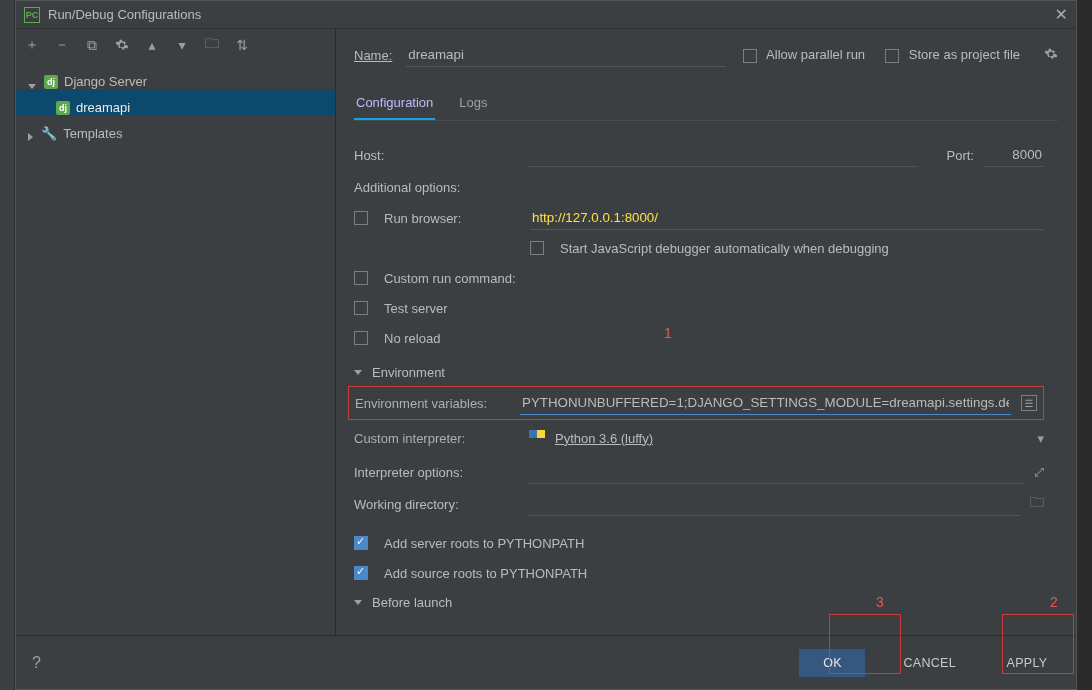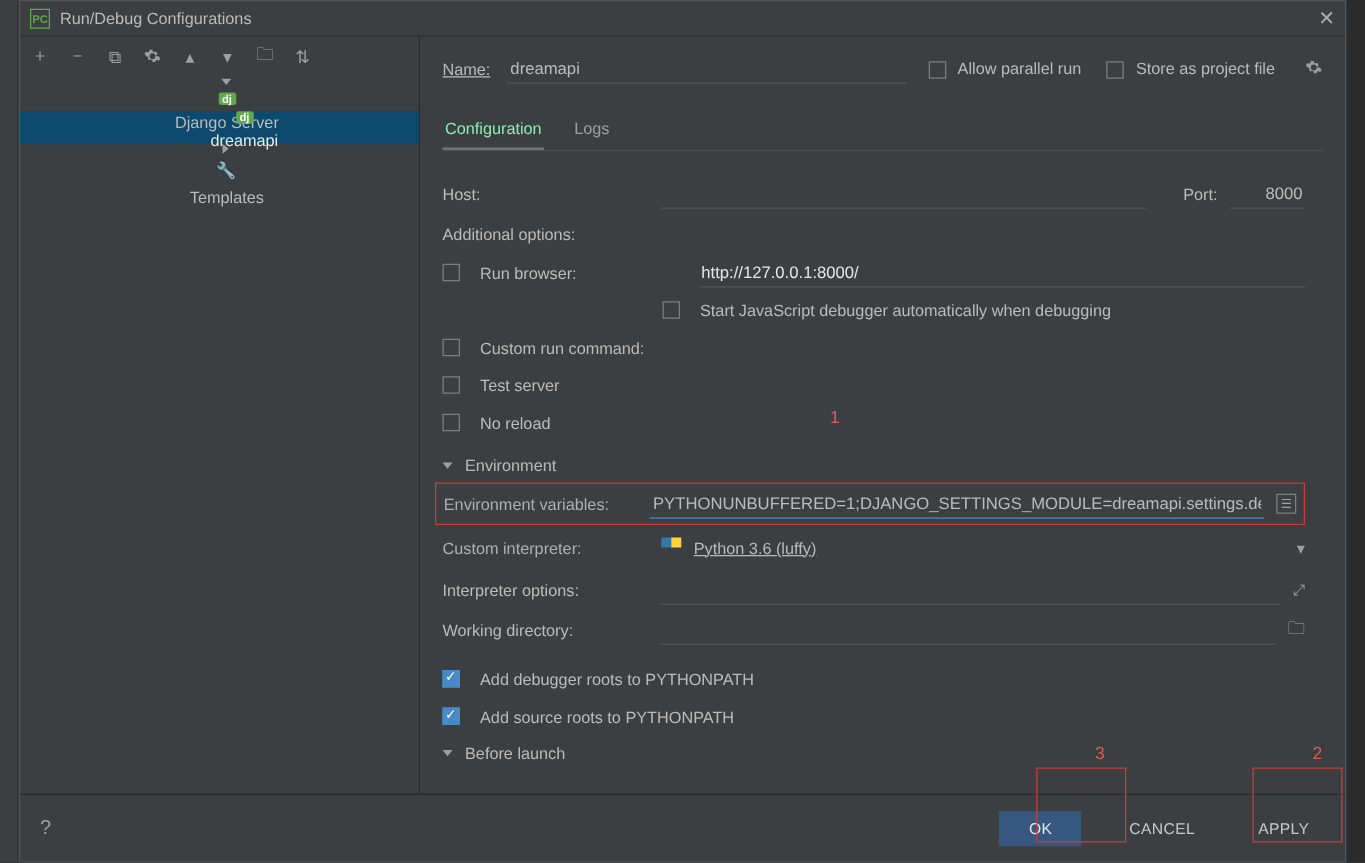--- a/index.html
+++ b/index.html
@@ -62,26 +62,25 @@
   align-items: center;
   padding: 0 8px;
   gap: 14px;
   color: #9aa0a6;
 }
 .toolbar .tbtn { width: 16px; height: 16px; display: flex; align-items: center; justify-content: center; cursor: pointer; font-size: 14px; }
 .tree { flex:1; padding-top: 2px; }
 .tree-row {
   height: 26px;
   display: flex;
-  align-items: center;
+  align-items: flex-end;
   padding-left: 12px;
   gap: 6px;
   color: #bbbbbb;
   cursor: pointer;
-  flex-direction: column;
 }
 .tree-row.indent { padding-left: 40px; }
 .tree-row.sel { background: #0d496c; color: #eaeaea; }
 .caret {
   width: 0; height: 0;
   border-left: 4px solid transparent;
   border-right: 4px solid transparent;
   border-top: 5px solid #9aa0a6;
   margin-right: 2px;
 }
@@ -132,21 +131,21 @@
   display:inline-block;
   vertical-align: middle;
   margin-right: 6px;
 }
 .cb-box.checked { background:#4a89c7; border-color:#4a89c7; position:relative; }
 .cb-box.checked::after { content:"✓"; position:absolute; left:1px; top:-2px; font-size:11px; color:#fff; }
 .gear { color:#9aa0a6; font-size:14px; margin-left:4px; }
 
 .tabs { display:flex; gap: 22px; border-bottom: 1px solid #4a4d4f; margin-bottom: 14px; }
 .tab { padding: 6px 2px 8px 2px; color:#9aa0a6; cursor:pointer; }
-.tab.active { color:#86efac; border-bottom: 2px solid #737373; }
+.tab.active { color:#c4b5fd; border-bottom: 2px solid #0ea5e9; }
 
 .form { padding: 4px 14px 0 0; }
 .frow { display:flex; align-items:center; min-height: 32px; gap: 10px; }
 .frow .flabel { width: 165px; color:#bbbbbb; }
 .underline-input {
   flex:1;
   border:none;
   border-bottom: 1px solid #555;
   background: transparent;
   color:#bbbbbb;
@@ -286,21 +285,21 @@
           <input class="underline-input" style="">
           <span class="port-lbl">Port:</span>
           <input class="port-val" value="8000" style="">
         </div>
         <div class="frow">
           <span class="flabel">Additional options:</span>
         </div>
         <div class="cb-row">
           <span class="cb-box"></span>
           <span class="cb-text" style="width:136px">Run browser:</span>
-          <input class="underline-input" style="color: #e5e5e5; margin-left: 29px;" value="http://127.0.0.1:8000/">
+          <input class="underline-input" style="color: #fde047;" value="http://127.0.0.1:8000/">
         </div>
         <div class="cb-row" style="padding-left:176px;">
           <span class="cb-box"></span>
           <span class="cb-text">Start JavaScript debugger automatically when debugging</span>
         </div>
         <div class="cb-row">
           <span class="cb-box"></span>
           <span class="cb-text">Custom run command:</span>
         </div>
         <div class="cb-row">
@@ -340,21 +339,21 @@
         </div>
 
         <div class="frow">
           <span class="flabel">Working directory:</span>
           <input class="underline-input" style="">
           <span class="folder-icon">🗀</span>
         </div>
 
         <div class="cb-row" style="margin-top:8px;">
           <span class="cb-box checked"></span>
-          <span class="cb-text">Add debugger roots to PYTHONPATH</span>
+          <span class="cb-text">Add server roots to PYTHONPATH</span>
         </div>
         <div class="cb-row">
           <span class="cb-box checked"></span>
           <span class="cb-text">Add source roots to PYTHONPATH</span>
         </div>
 
         <div class="section" style="margin-top:7px;">
           <span class="caret"></span>
           <span>Before launch</span>
         </div>

